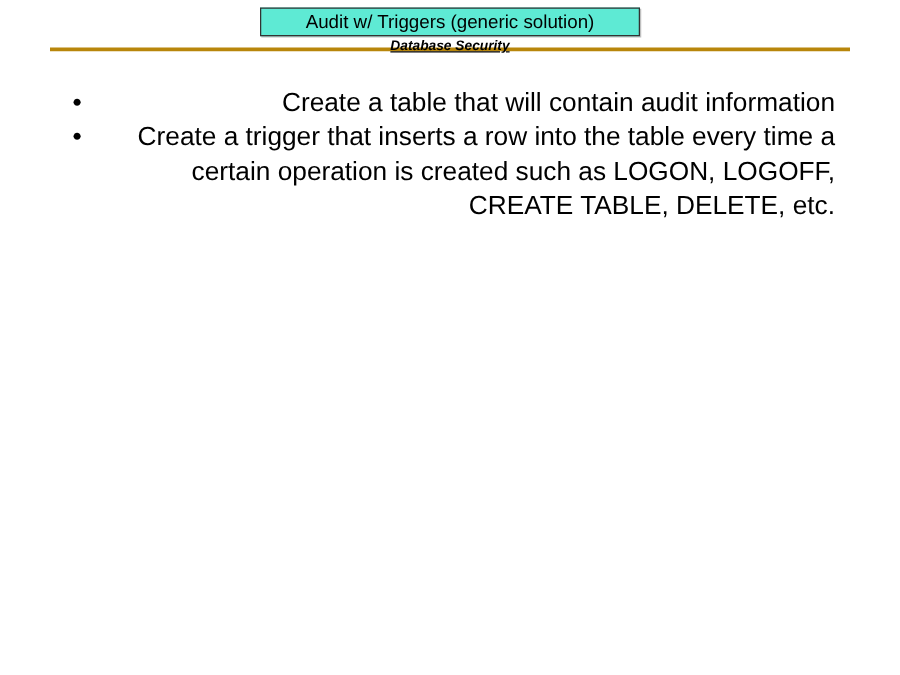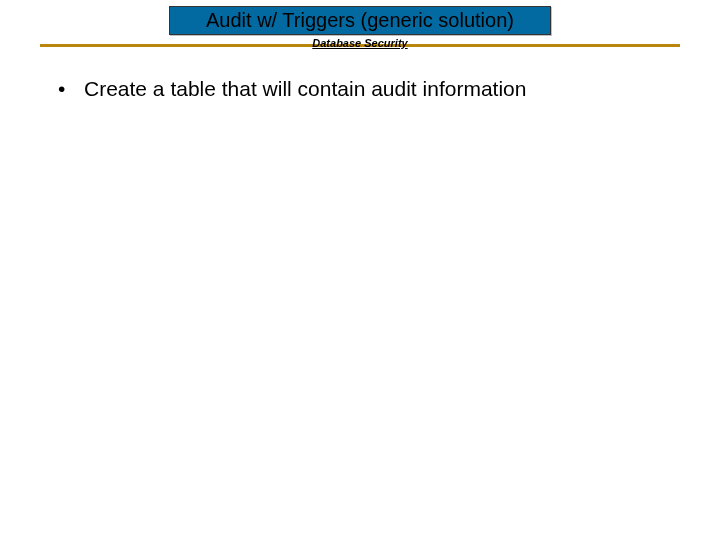--- a/index.html
+++ b/index.html
@@ -13,24 +13,24 @@
       background: #ffffff;
       font-family: Tahoma, Verdana, Arial, sans-serif;
       overflow: hidden;
     }
     .title-container {
       display: flex;
       justify-content: center;
       padding-top: 6px;
     }
     .title-box {
-      background: #0369a1;
+      background: #5eead4;
       border: 1px solid #333;
       padding: 2px 36px;
-      font-size: 20px;
+      font-size: 15px;
       color: #000;
       box-shadow: 1px 1px 0px rgba(0,0,0,0.25);
       position: relative;
       z-index: 2;
     }
     .subtitle-container {
       text-align: center;
       margin-top: -2px;
       position: relative;
     }
@@ -48,20 +48,21 @@
     .rule-line {
       width: 640px;
       height: 3px;
       background: #b8860b;
       margin: -7px auto 0 auto;
       position: relative;
       z-index: 1;
     }
     .content {
       padding: 28px 52px 0 52px;
+      text-align: right;
     }
     .bullet-list {
       list-style: none;
     }
     .bullet-item {
       position: relative;
       padding-left: 32px;
       font-size: 21px;
       color: #000;
       line-height: 1.3;
@@ -83,14 +84,15 @@
 
 <div class="subtitle-container">
   <span class="subtitle">Database Security</span>
 </div>
 
 <div class="rule-line"></div>
 
 <div class="content">
   <ul class="bullet-list">
     <li class="bullet-item">Create a table that will contain audit information</li>
+    <li class="bullet-item">Create a trigger that inserts a row into the table every time a certain operation is created such as LOGON, LOGOFF, CREATE TABLE, DELETE, etc.</li>
   </ul>
 </div>
 
 </body></html>

